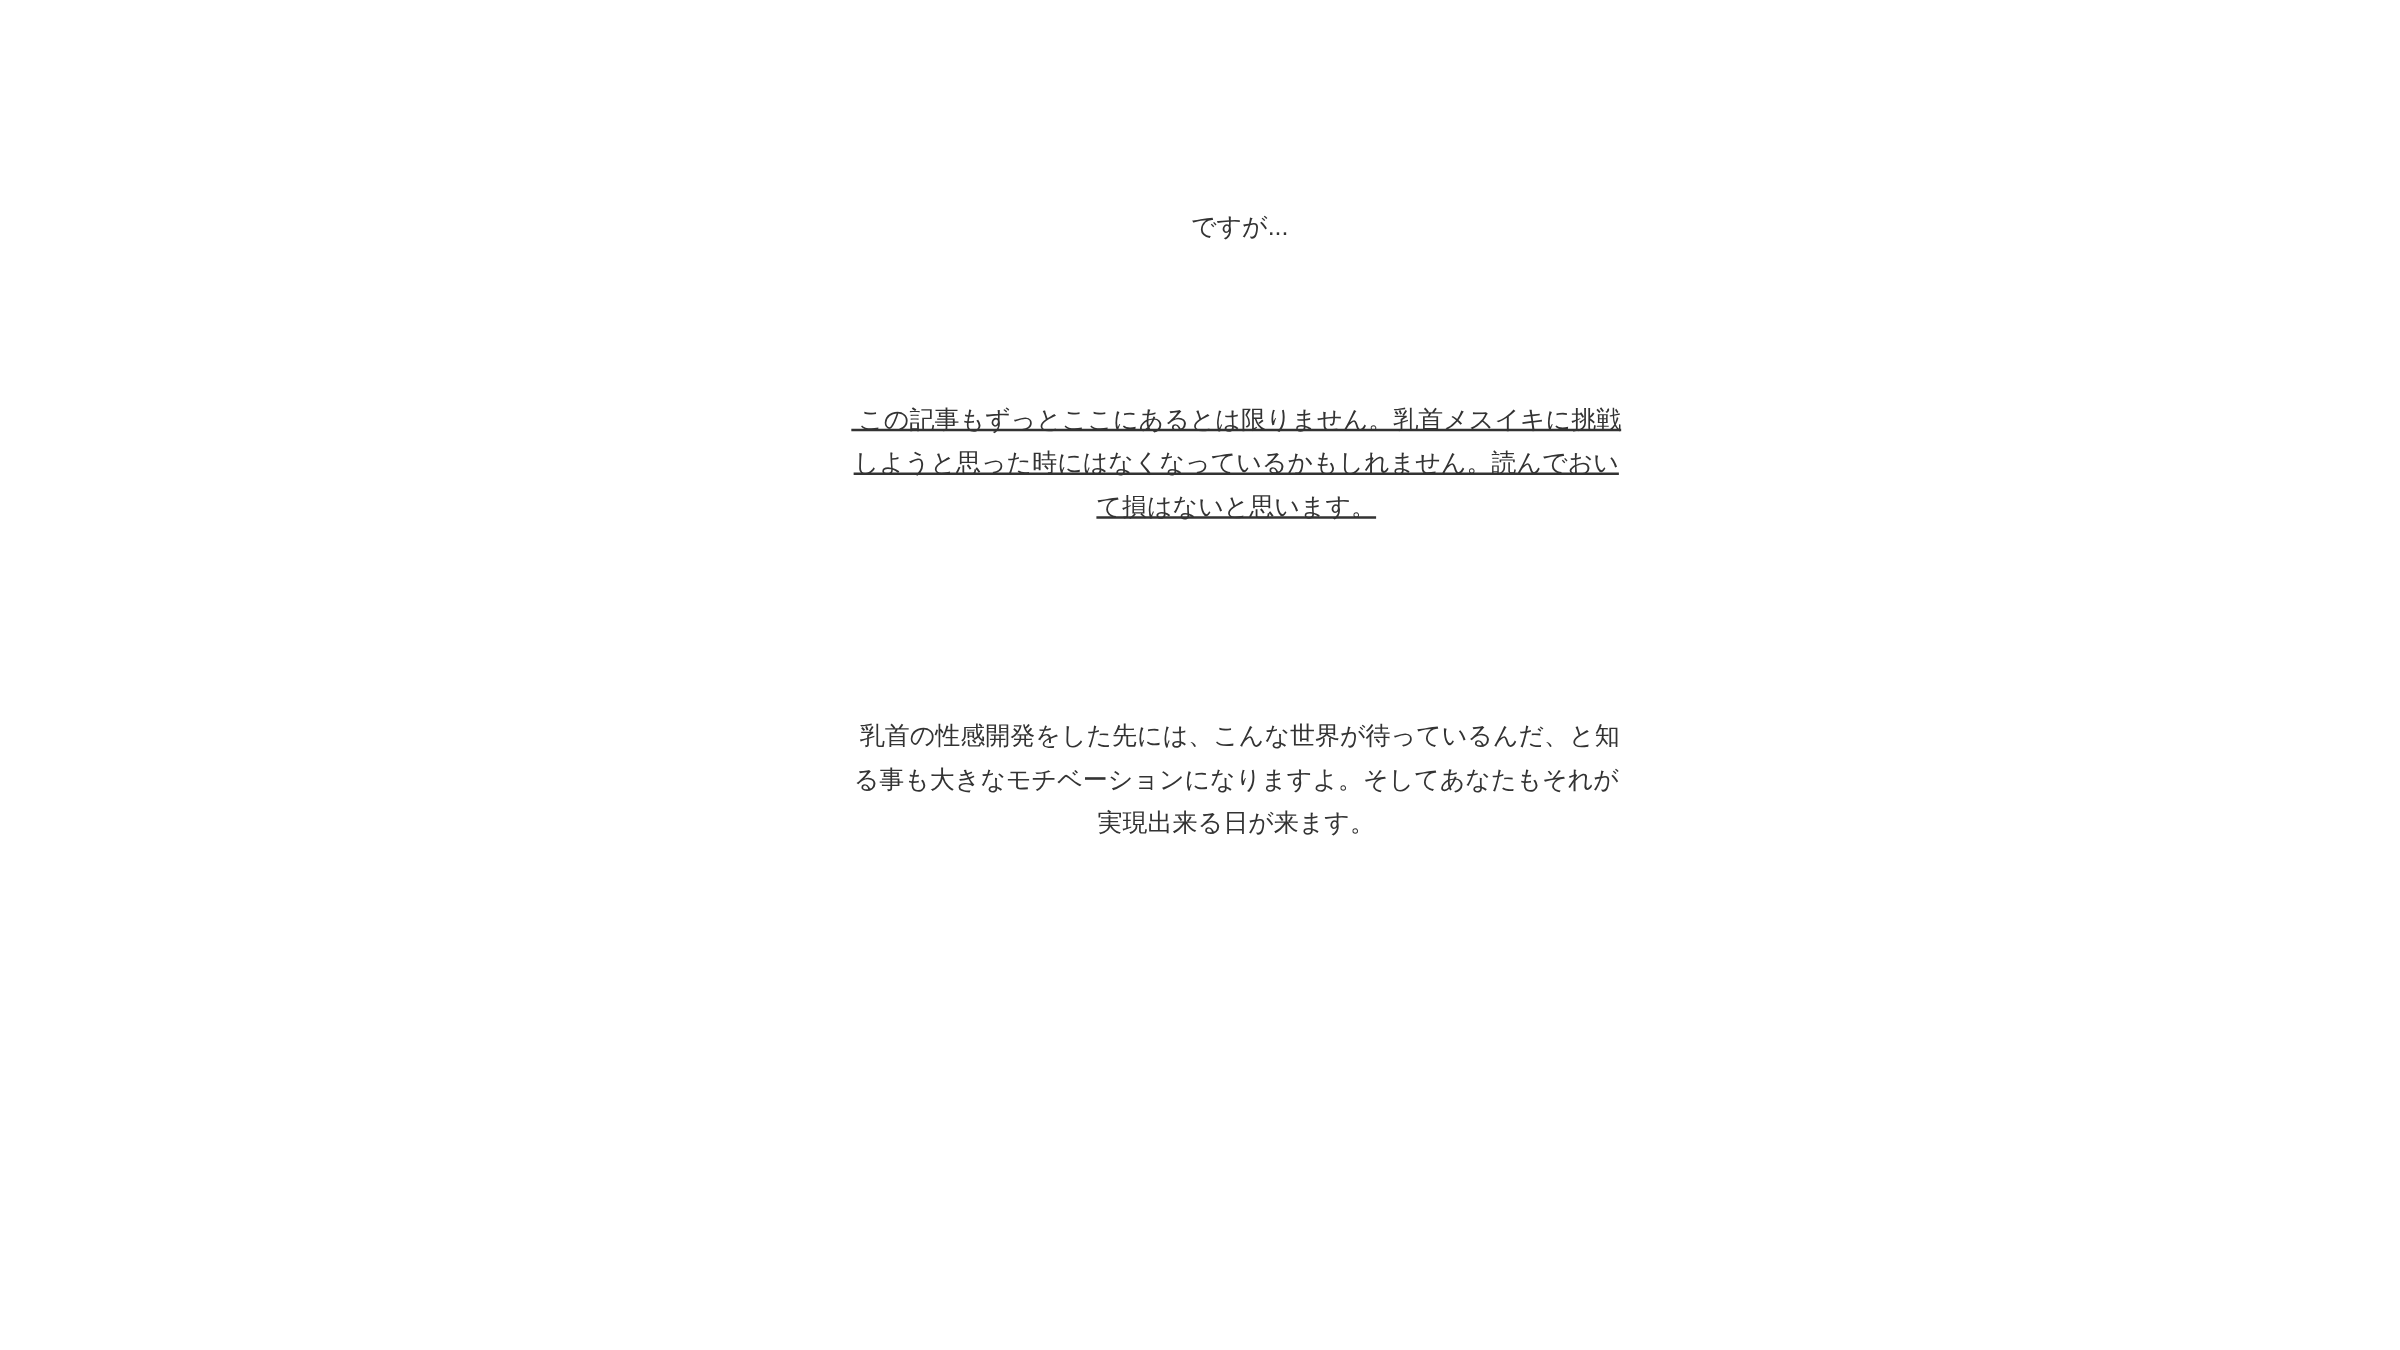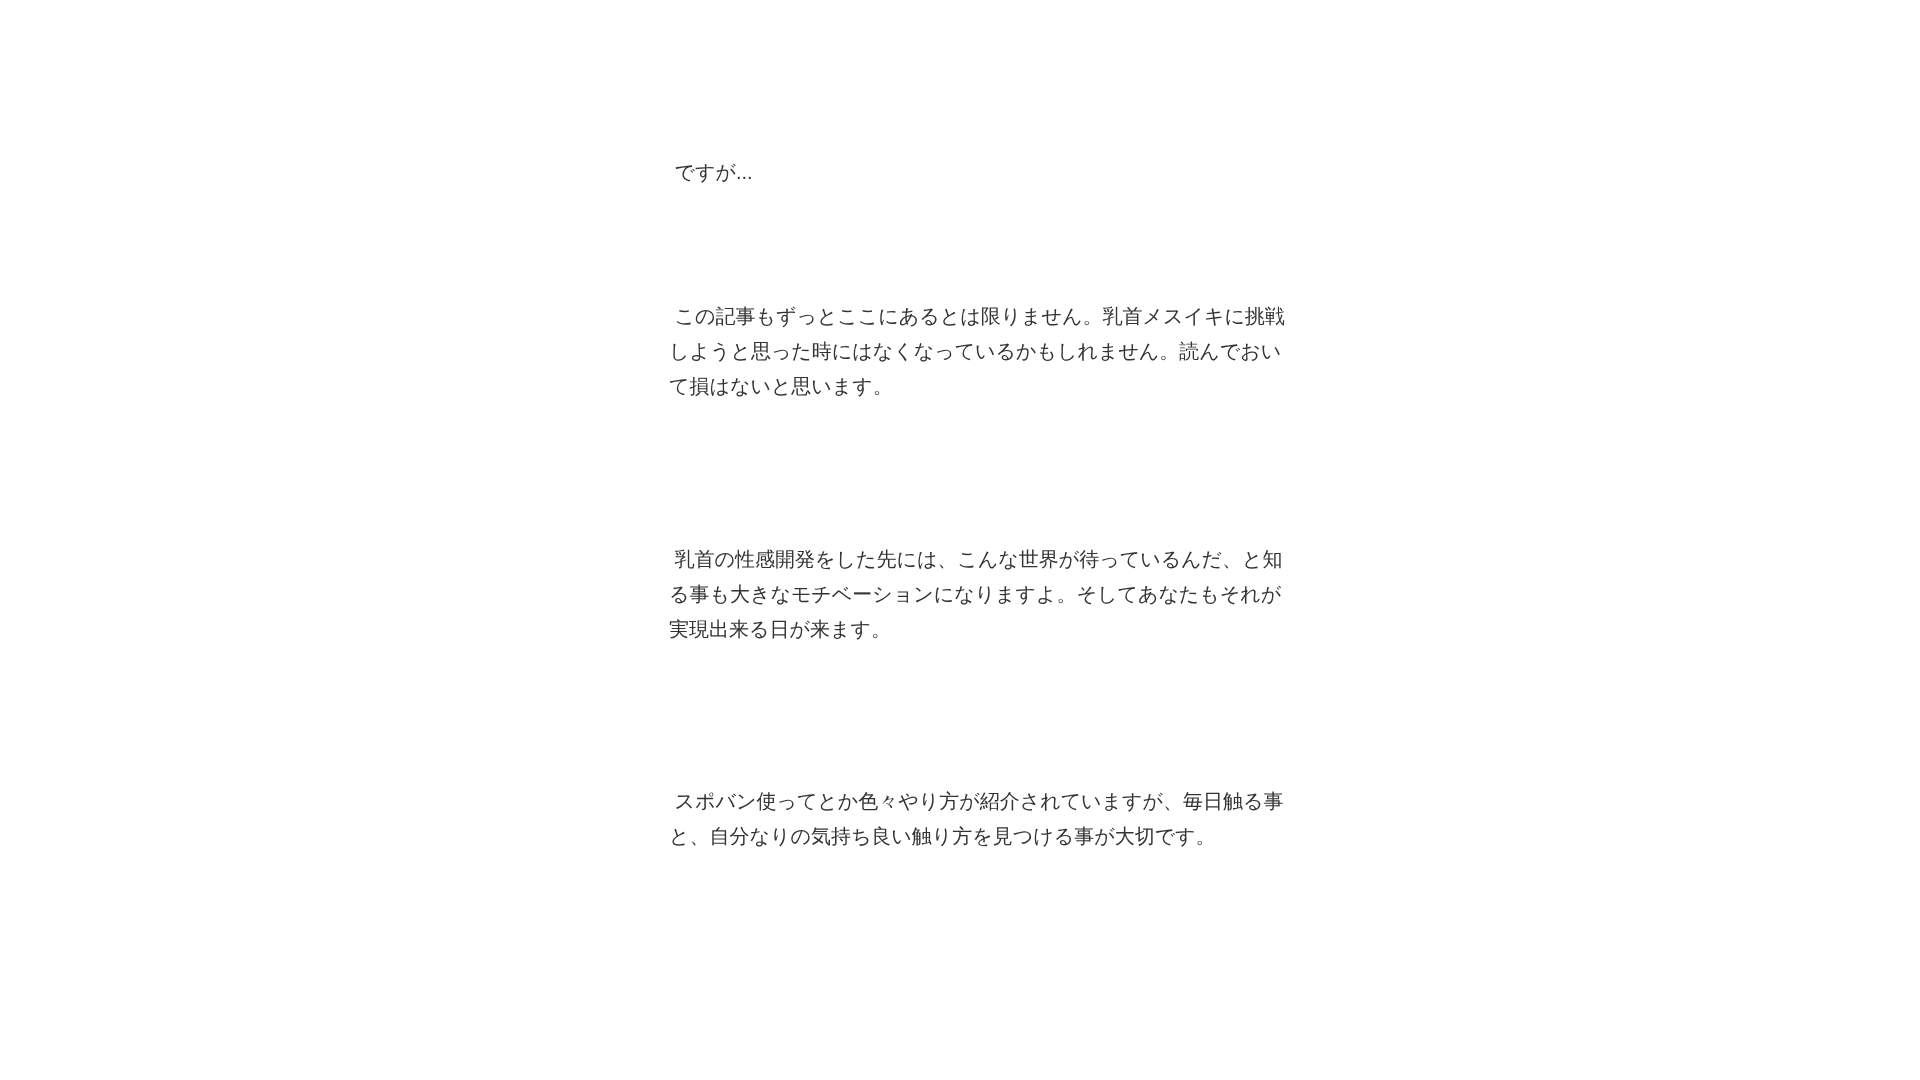--- a/index.html
+++ b/index.html
@@ -19,41 +19,40 @@
     top: 85px;
     width: 640px;
     font-family: "Liberation Sans", "DejaVu Sans", sans-serif;
     font-size: 20px;
     line-height: 35px;
     color: #333333;
     white-space: pre;
     letter-spacing: 0px;
   }
   .article-body p {
-    margin: 0;
+    margin: 10px;
     padding: 0;
+    text-align: center;
   }
   
-  .article-body p:nth-of-type(2) { margin-top: 39px; }
+  .article-body p:nth-of-type(2) { margin-top: 39px; text-decoration: underline; }
   .article-body p:nth-of-type(3) { margin-top: 68px; }
   .article-body p:nth-of-type(4) { margin-top: 67px; }
   .article-body p:nth-of-type(5) { margin-top: 45px; }
   .article-body p:nth-of-type(6) { margin-top: 10px; }
   .article-body p:nth-of-type(7) { margin-top: 0px; }
   .article-body p:nth-of-type(8) { margin-top: 68px; }
 </style>
 </head>
 <body>
 
 <div class="article-body">
   <p> ですが...</p>
   <p> この記事もずっとここにあるとは限りません。乳首メスイキに挑戦
 しようと思った時にはなくなっているかもしれません。読んでおい
 て損はないと思います。</p>
   <p> 乳首の性感開発をした先には、こんな世界が待っているんだ、と知
 る事も大きなモチベーションになりますよ。そしてあなたもそれが
 実現出来る日が来ます。</p>
-  <p> スポバン使ってとか色々やり方が紹介されていますが、毎日触る事
-と、自分なりの気持ち良い触り方を見つける事が大切です。</p>
   
   
   
 </div>
 
 </body></html>

